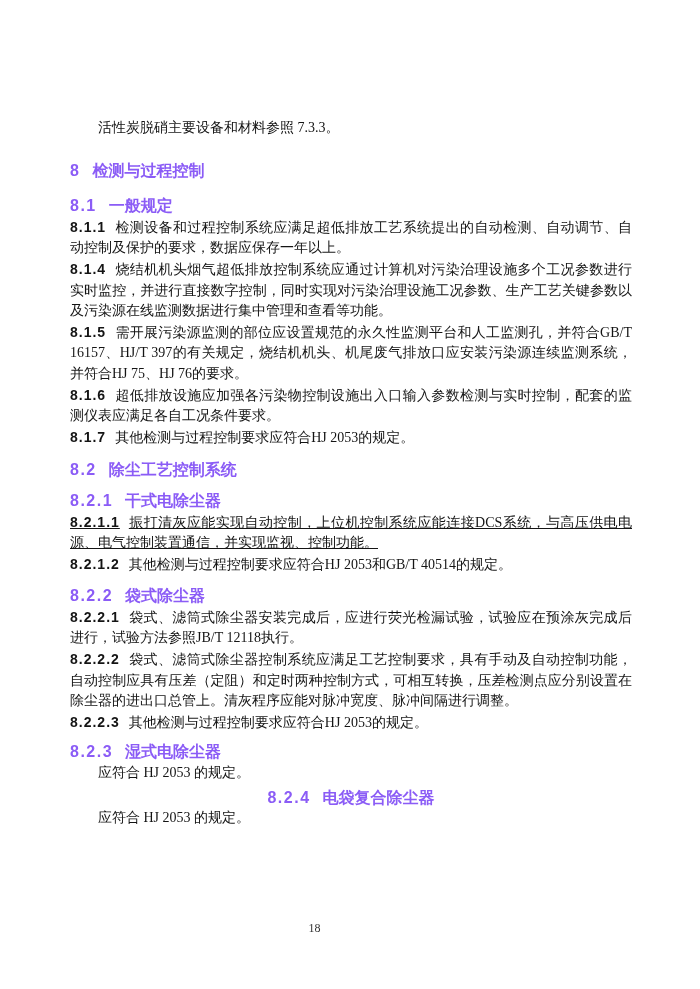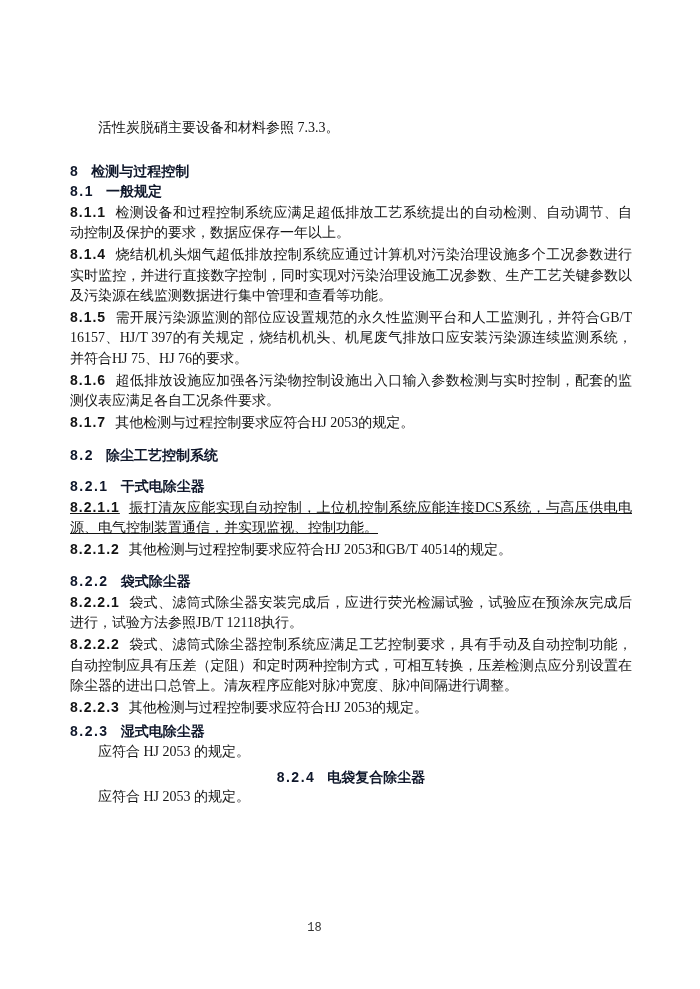--- a/index.html
+++ b/index.html
@@ -32,44 +32,44 @@
     font-family: "Liberation Sans", "DejaVu Sans", sans-serif;
     font-weight: bold;
     letter-spacing: 1px;
     padding-right: 9px;
     white-space: nowrap;
   }
   .hd {
     margin: 0;
     font-family: "Liberation Sans", "DejaVu Sans", sans-serif;
     font-weight: bold;
-    font-size: 14px;
+    font-size: 16px;
     line-height: 20.6px;
-    color: #0f172a;
+    color: #8b5cf6;
   }
   .hd .num { padding-right: 12px; letter-spacing: 1.5px; }
   .h1 { margin-top: 22px; }
-  .h2a { }
+  .h2a { margin-top: 15px; }
   .c-first { margin-top: 8px; }
   .h2b { margin-top: 12px; }
   .h3a { margin-top: 10px; }
   .c-gap { margin-top: 5px; text-decoration: underline; }
   .h3b { margin-top: 11px; }
   .c-gap2 { margin-top: 3px; }
-  .h3c { margin-top: 3px; }
+  .h3c { margin-top: 9px; }
   .h3d { margin-top: 4px; text-align: center; }
   .footer {
     position: absolute;
     left: 0;
     top: 921px;
     width: 629px;
     text-align: center;
     font-size: 12px;
     color: #333;
-    font-family: Liberation Mono, monospace;
+    font-family: Liberation Serif, serif;
   }
 </style>
 </head>
 <body>
 
 <div class="page">
   <div class="content">
 
     <p class="body indent">活性炭脱硝主要设备和材料参照 7.3.3。</p>
 

